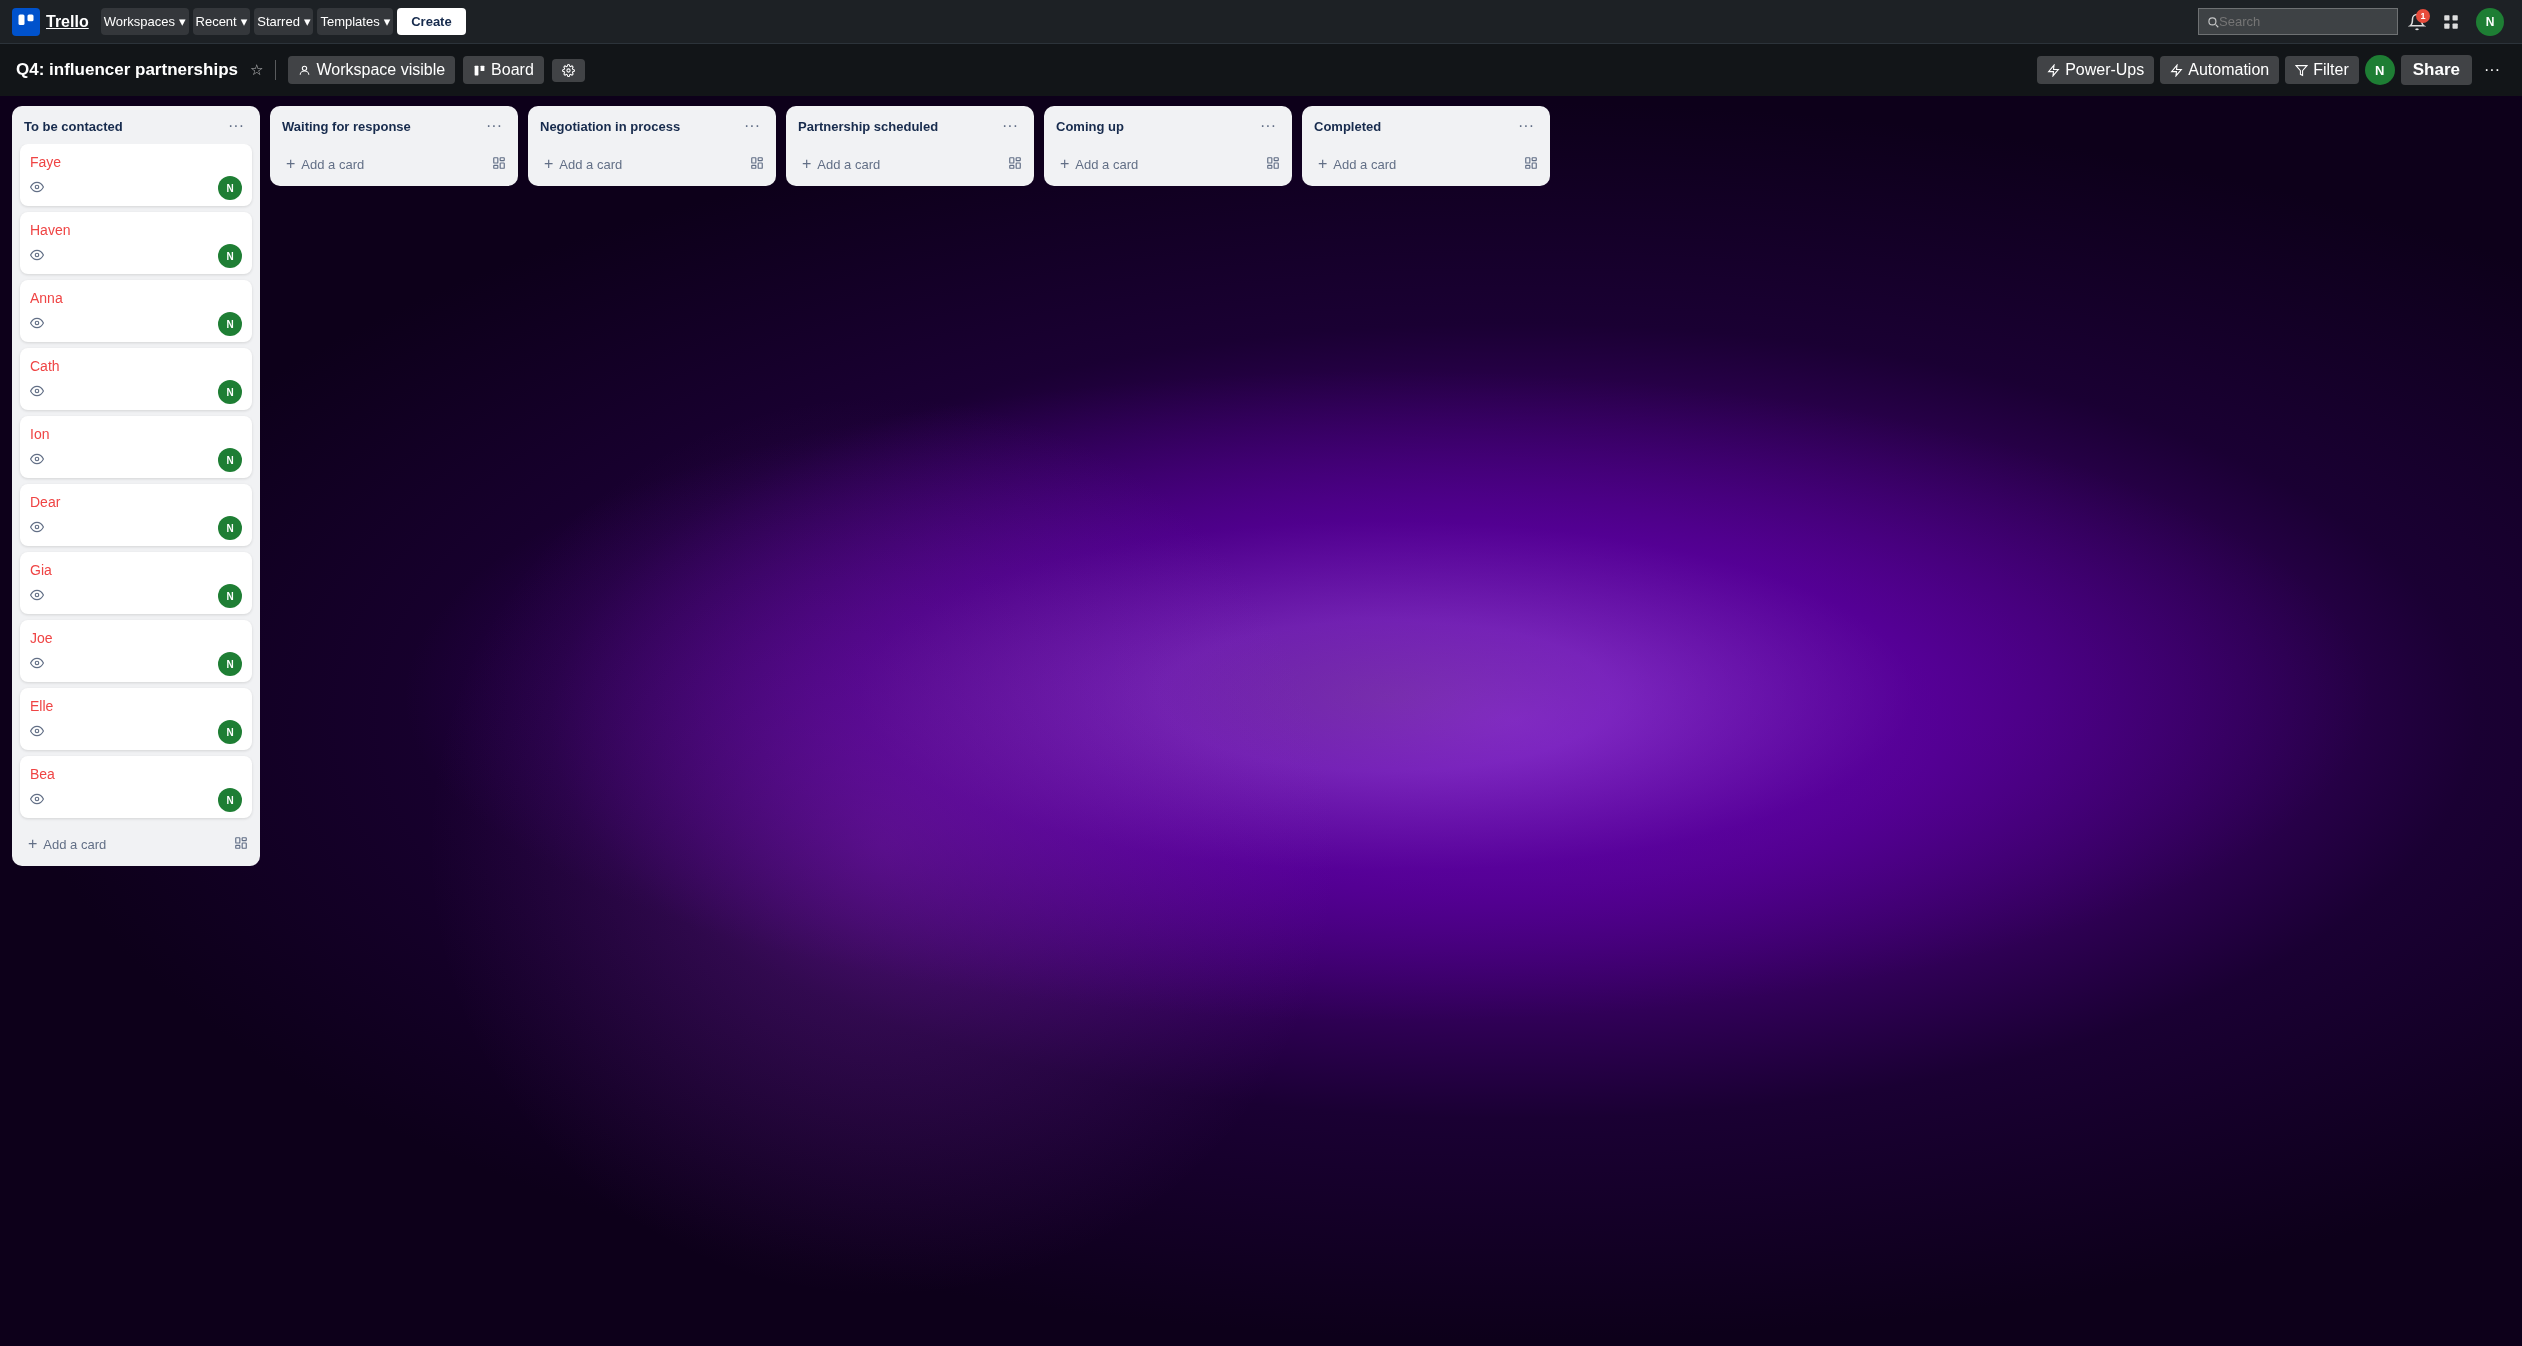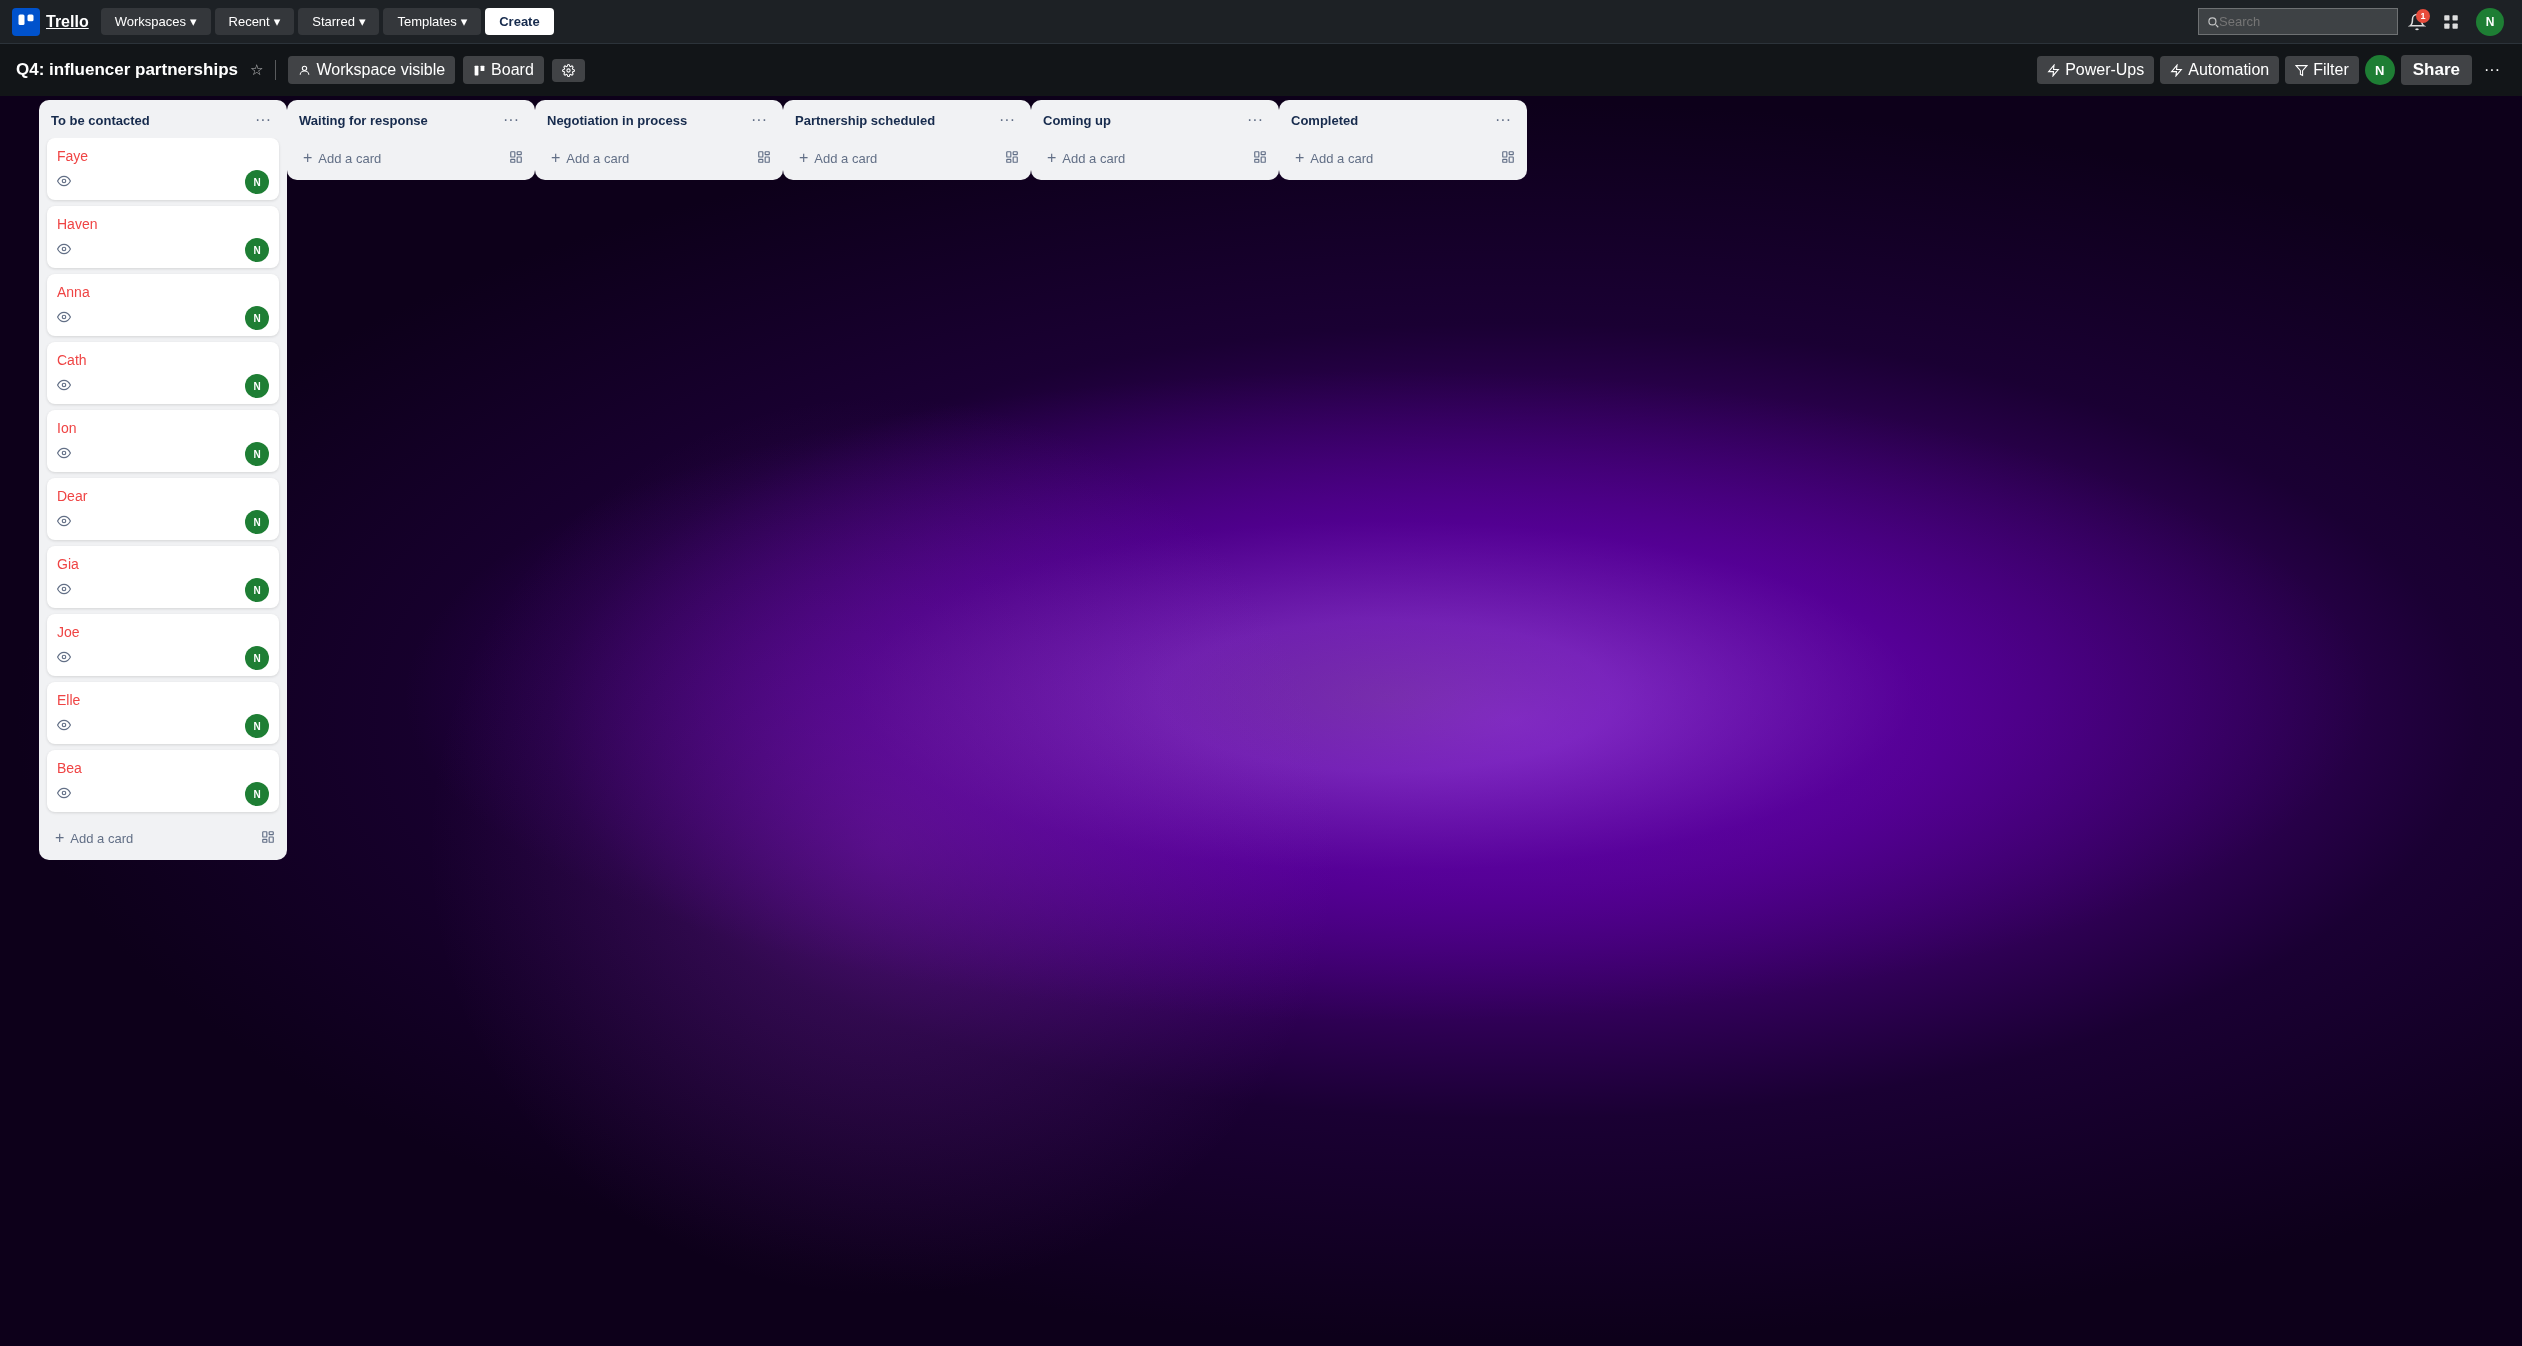--- a/index.html
+++ b/index.html
@@ -20,21 +20,21 @@
       color: white; font-weight: bold; font-size: 16px;
       margin-right: 8px; cursor: pointer; text-decoration: underline;
     }
     .nav-logo-icon {
       width: 28px; height: 28px; background: #0052cc; border-radius: 4px;
       display: flex; align-items: center; justify-content: center;
       color: white; font-size: 14px; font-weight: bold;
     }
     .nav-btn {
       background: rgba(255,255,255,0.1); border: none; color: white;
-      padding: 6px 14px; border-radius: 4px; cursor: pointer;
+      padding: 6px 3px; border-radius: 4px; cursor: pointer;
       font-size: 13px; display: flex; align-items: center; gap: 4px;
       white-space: nowrap;
     }
     .nav-btn-create {
       background: white; color: #172b4d; font-weight: 600;
       padding: 6px 14px; border-radius: 4px; border: none; cursor: pointer;
       font-size: 13px;
     }
     .nav-spacer { flex: 1; }
     .nav-search-wrap { position: relative; display: flex; align-items: center; }
@@ -87,25 +87,25 @@
     }
     .board-bg::after {
       content: '';
       position: absolute; inset: 0;
       background: radial-gradient(ellipse 30% 60% at 35% 60%, rgba(150,50,200,0.3) 0%, transparent 60%);
     }
 
     .lists-container {
       position: relative; z-index: 1;
       display: flex;
-      padding: 4px 12px;
+      gap: 10px;
+      padding: 10px 12px;
       height: 100%;
       align-items: flex-start;
       overflow-x: auto;
-      margin-left: 27px;
     }
 
     
     .list {
       background: #f1f2f4;
       border-radius: 10px;
       width: 248px;
       min-width: 248px;
       max-height: calc(100vh - 116px);
       display: flex;

